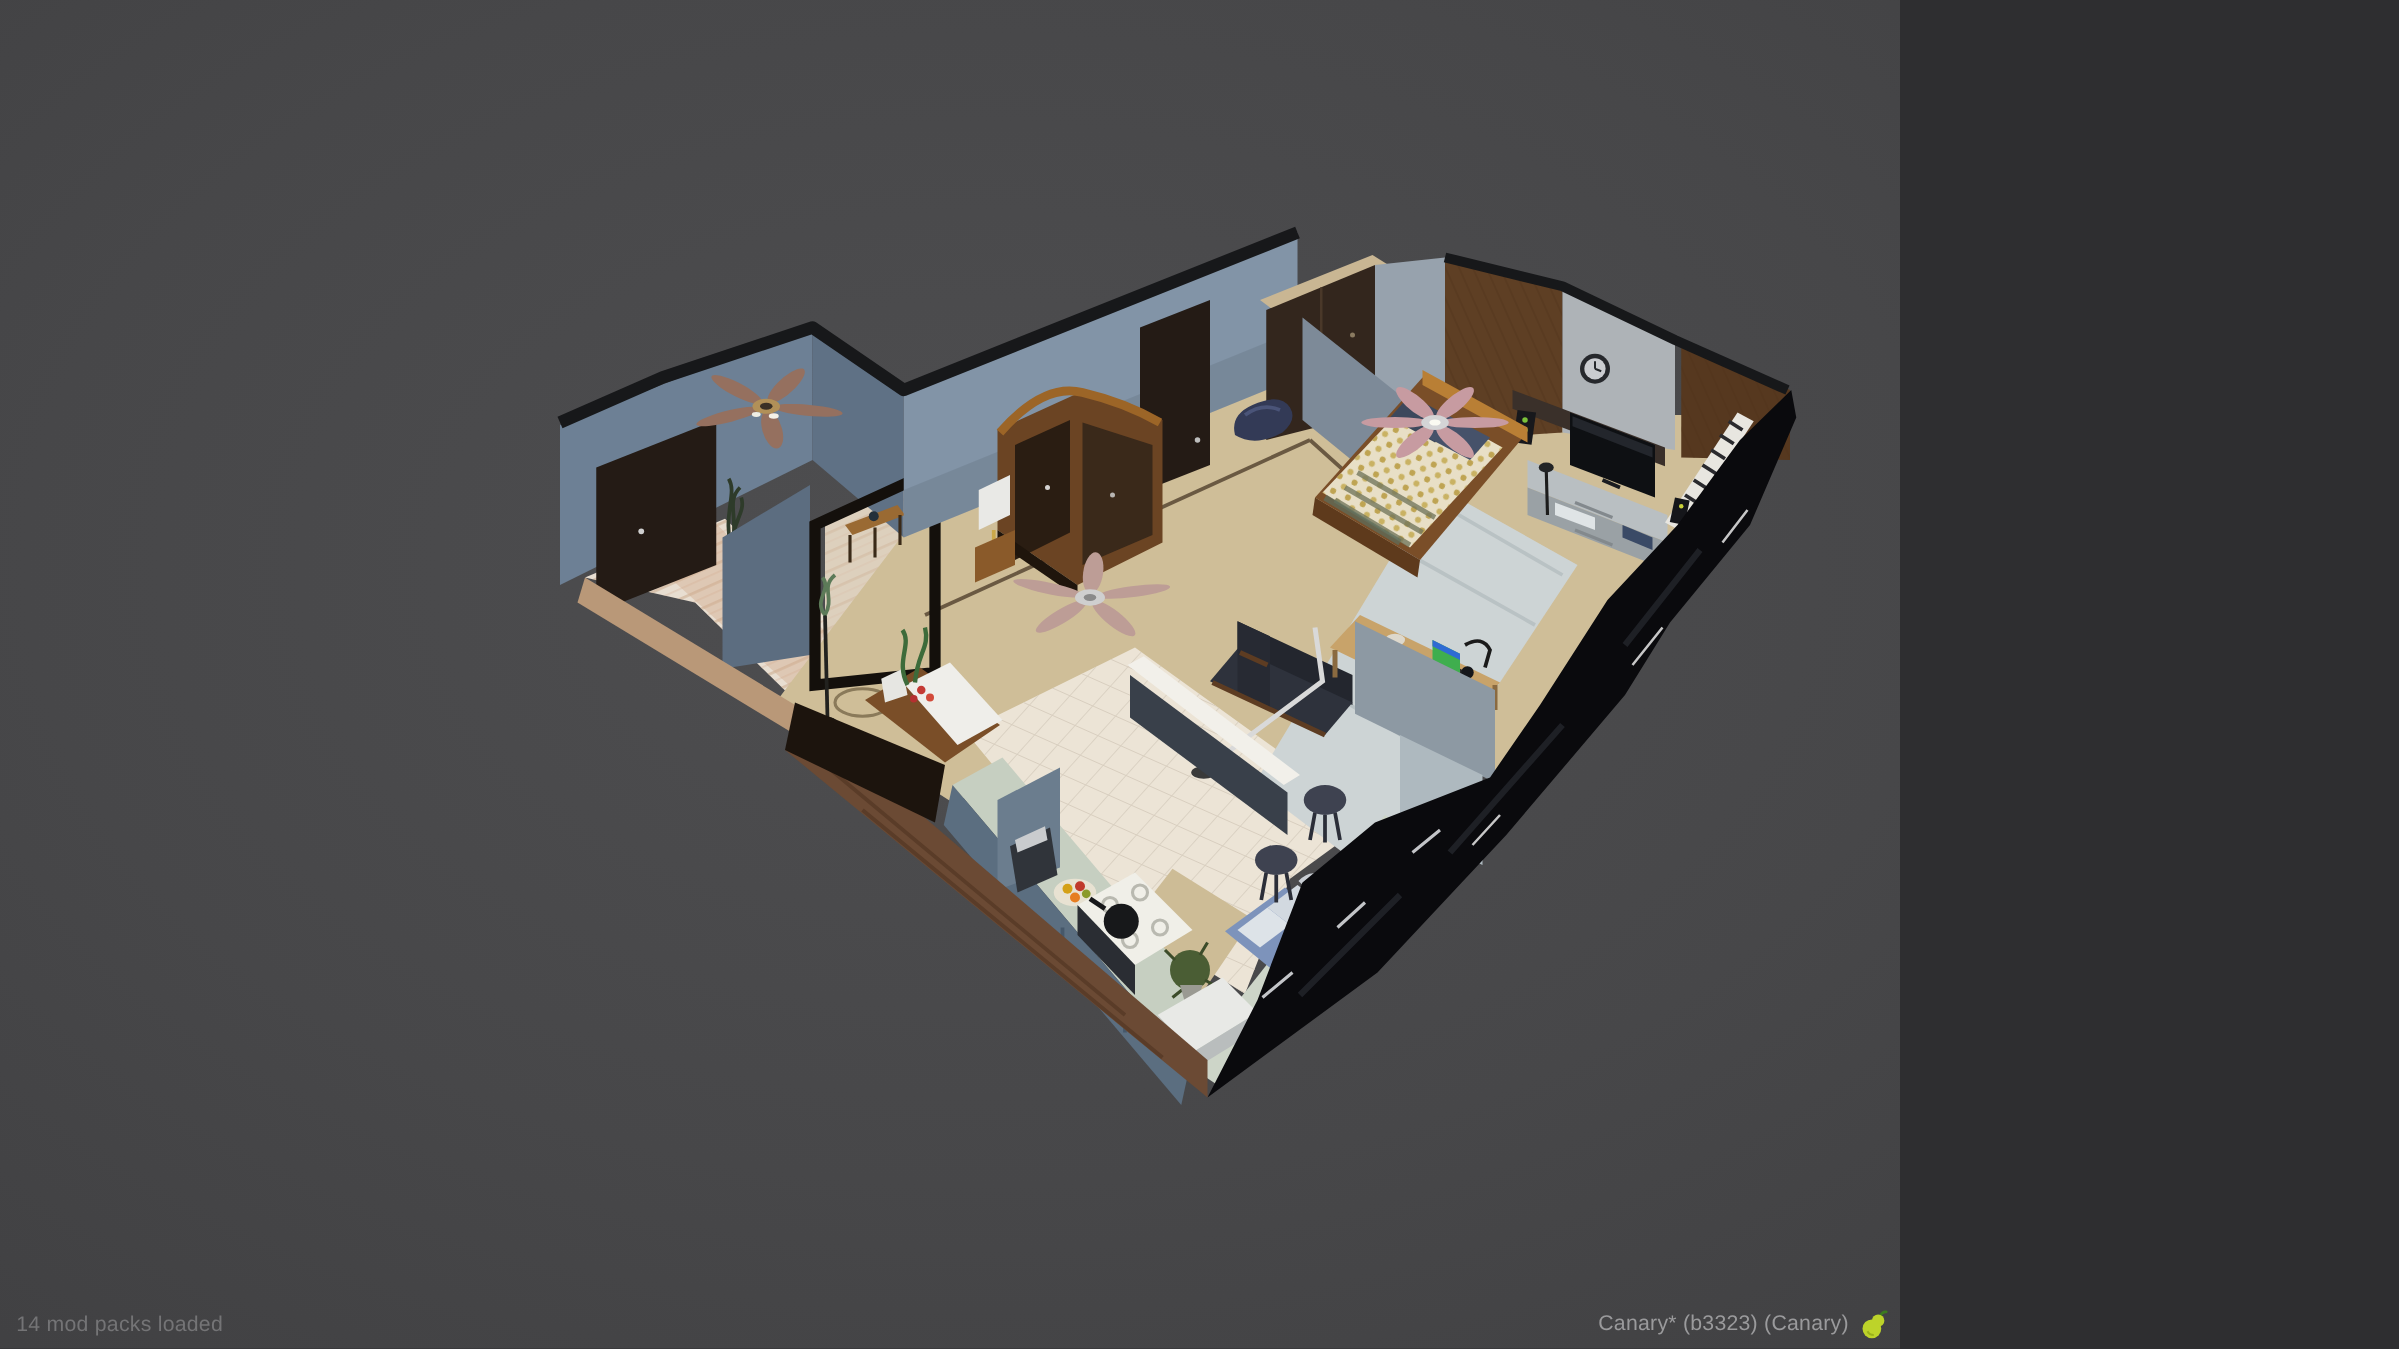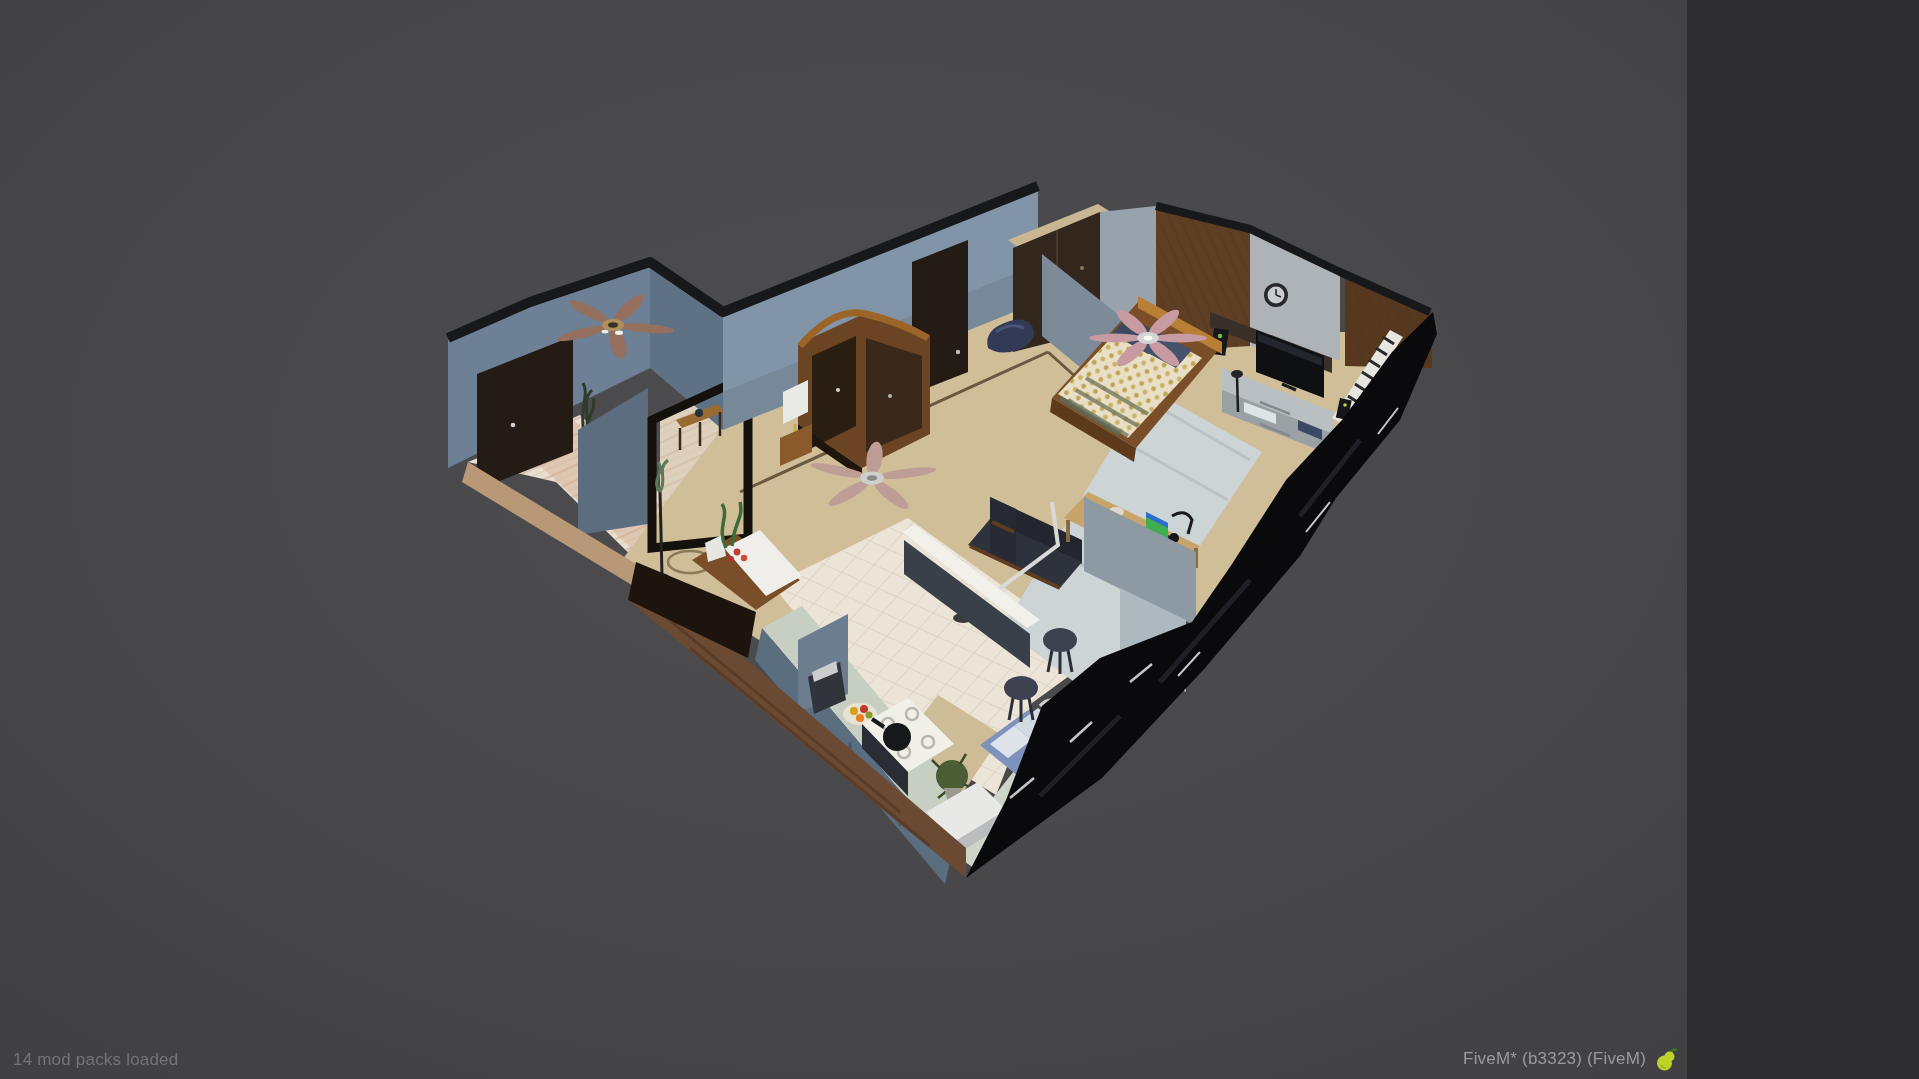--- a/index.html
+++ b/index.html
@@ -1,18 +1,18 @@
 <!DOCTYPE html>
 <html><head>
 <meta charset="utf-8">
 <style>
   html,body{margin:0;padding:0;background:#2e2e30;}
   #screen{
     position:relative;
-    width:1687px;height:1079px;
+    width:1520px;height:1079px;
     overflow:hidden;
     font-family:"Liberation Sans", sans-serif;
     background:radial-gradient(ellipse 1400px 900px at 52% 42%, #4e4e50 0%, #474749 55%, #3f3f41 100%);
   }
   #scene-svg{position:absolute;left:0;top:0;}
   .statusbar-left{
     position:absolute;left:13px;bottom:9px;
     font-size:17px;color:#747476;letter-spacing:.2px;
   }
   .statusbar-right{
@@ -356,21 +356,21 @@
 
       <polygon points="636,562 756,612 748,658 628,600" fill="#1c140d"></polygon>
     </g>
 
   </g>
 </svg>
 
 <div class="statusbar-left">14 mod packs loaded</div>
 
 <div class="statusbar-right">
-  <span>FiveM* (b3323) (FiveM)</span>
+  <span>Canary* (b3323) (Canary)</span>
   <svg width="26" height="26" viewBox="0 0 26 26">
     <path d="M18,7 q2,-4 5,-3.5" stroke-width="2.2" fill="none" stroke-linecap="round" stroke="#3c7a1f"></path>
     <circle cx="16.5" cy="10.5" r="5" fill="#bdd32a"></circle>
     <circle cx="11.5" cy="17" r="7.5" fill="#bdd32a"></circle>
     <path d="M8,19 q1.5,3 5,3" stroke="#8aa314" stroke-width="1.6" fill="none" opacity="0.7"></path>
   </svg>
 </div>
 
 </div>
 

